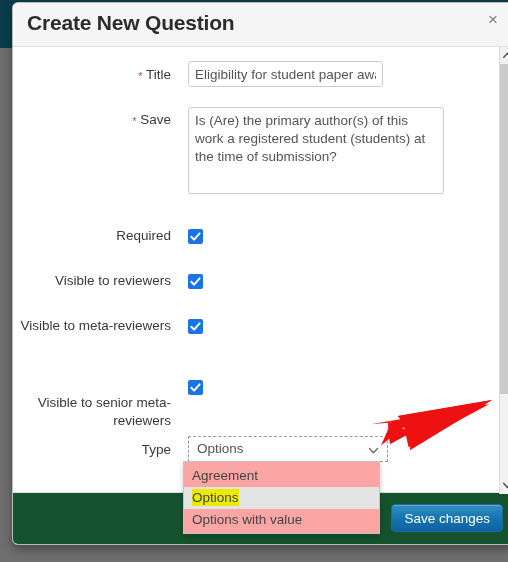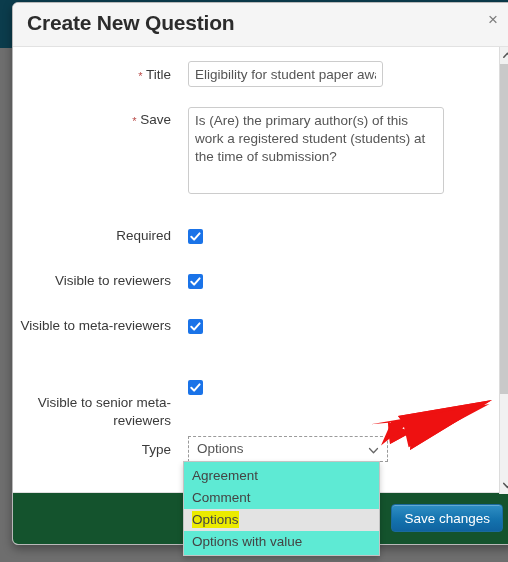--- a/index.html
+++ b/index.html
@@ -180,21 +180,21 @@
     right: 7px;
     top: 6px;
     color: #666;
   }
 
   
   #type-dropdown {
     position: absolute;
     left: 175px;
     width: 197px;
-    background: #5eead4;
+    background: #fca5a5;
     border: 1px solid #c3c3c3;
     box-shadow: 0 3px 6px rgba(0,0,0,0.2);
     box-sizing: border-box;
     z-index: 40;
     padding: 3px 0 2px 0;
   }
   .dd-option {
     height: 22px;
     line-height: 22px;
     padding-left: 8px;
@@ -381,23 +381,20 @@
         </svg>
     </div>
   </div>
 
 </div>
 
 <div id="type-dropdown" style="left:183px; top:461px;">
   <div class="dd-option">
     <span>Agreement</span>
   </div>
-  <div class="dd-option">
-    <span>Comment</span>
-  </div>
   <div class="dd-option selected">
     <span class="hl">Options</span>
   </div>
   <div class="dd-option">
     <span>Options with value</span>
   </div>
 </div>
 
 <svg id="red-arrow" viewBox="0 0 145 68">
   <polygon points="142,2 60,52 62,34 40,46 38,24 60,34 48,18" fill="#ee1111"></polygon>

